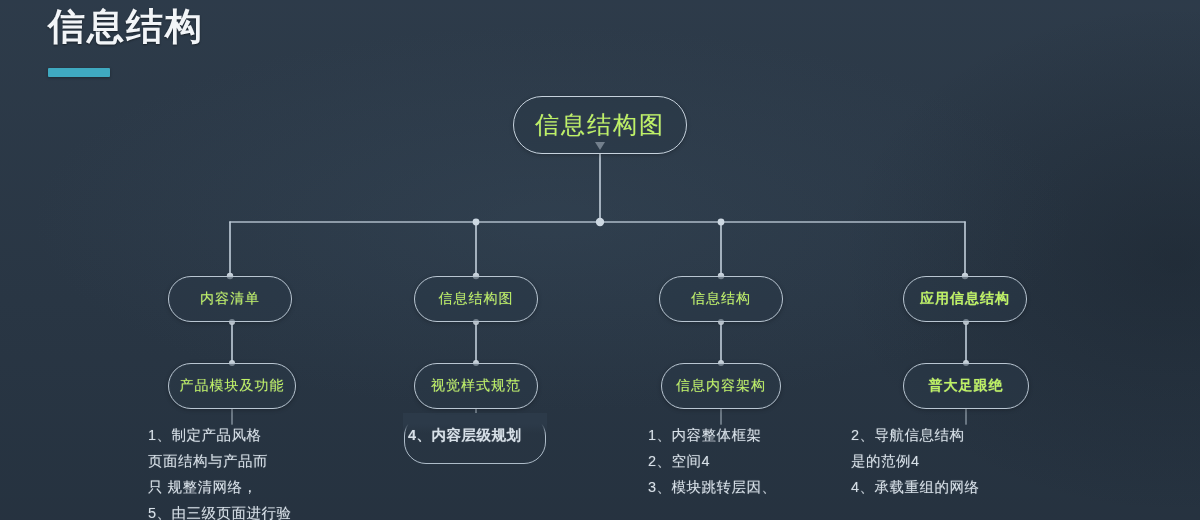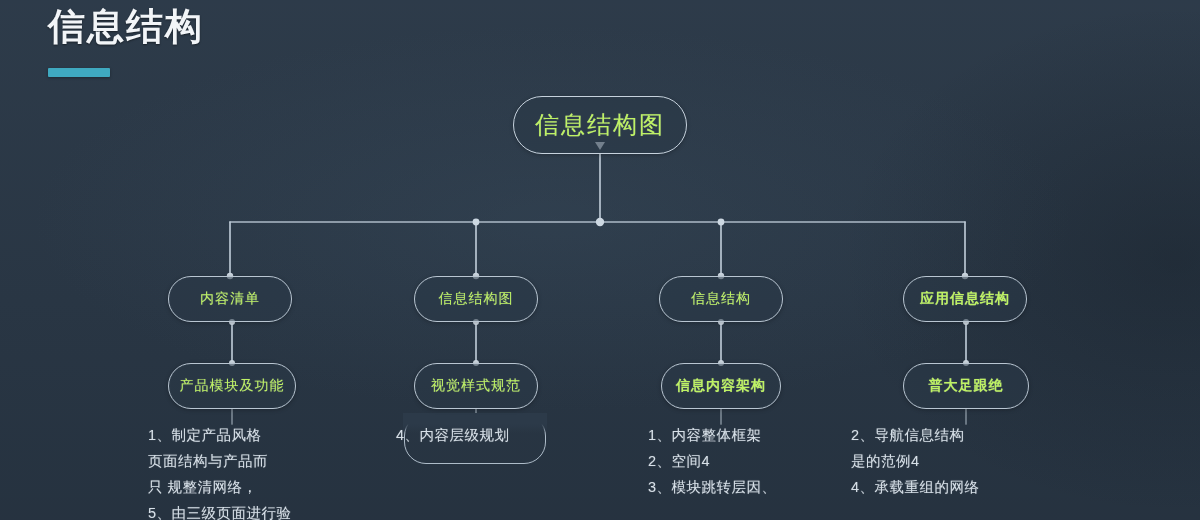--- a/index.html
+++ b/index.html
@@ -115,21 +115,21 @@
 
   
   .col-0 { left: 168px; }
   .col-1 { left: 414px; }
   .col-2 { left: 659px; }
   .col-3 { left: 903px; font-weight: bold; }
 
   
   .node-l3.col-0 { left: 168px; width: 128px; }
   .node-l3.col-1 { left: 414px; width: 124px; }
-  .node-l3.col-2 { left: 661px; width: 120px; font-weight: bold; }
+  .node-l3.col-2 { left: 661px; width: 120px; }
   .node-l3.col-3 { left: 903px; width: 126px; }
 
   
   .soft {
     filter: blur(0.55px);
     text-shadow: 0 0 1px rgba(255,255,255,0.30);
   }
   .soft-2 {
     filter: blur(0.75px);
     text-shadow: 0 0 1.2px rgba(255,255,255,0.28);
@@ -144,21 +144,21 @@
     line-height: 26px;
     color: #d7e0e8;
     letter-spacing: 0.5px;
     white-space: nowrap;
     z-index: 3;
   }
 
   .textcol .line { display: block; }
 
   .tc-0 { left: 148px; }
-  .tc-1 { left: 396px; }
+  .tc-1 { left: 408px; font-weight: bold; }
   .tc-2 { left: 648px; }
   .tc-3 { left: 851px; }
 
   
   .note-box {
     position: absolute;
     left: 404px;
     top: 414px;
     width: 142px;
     height: 50px;

